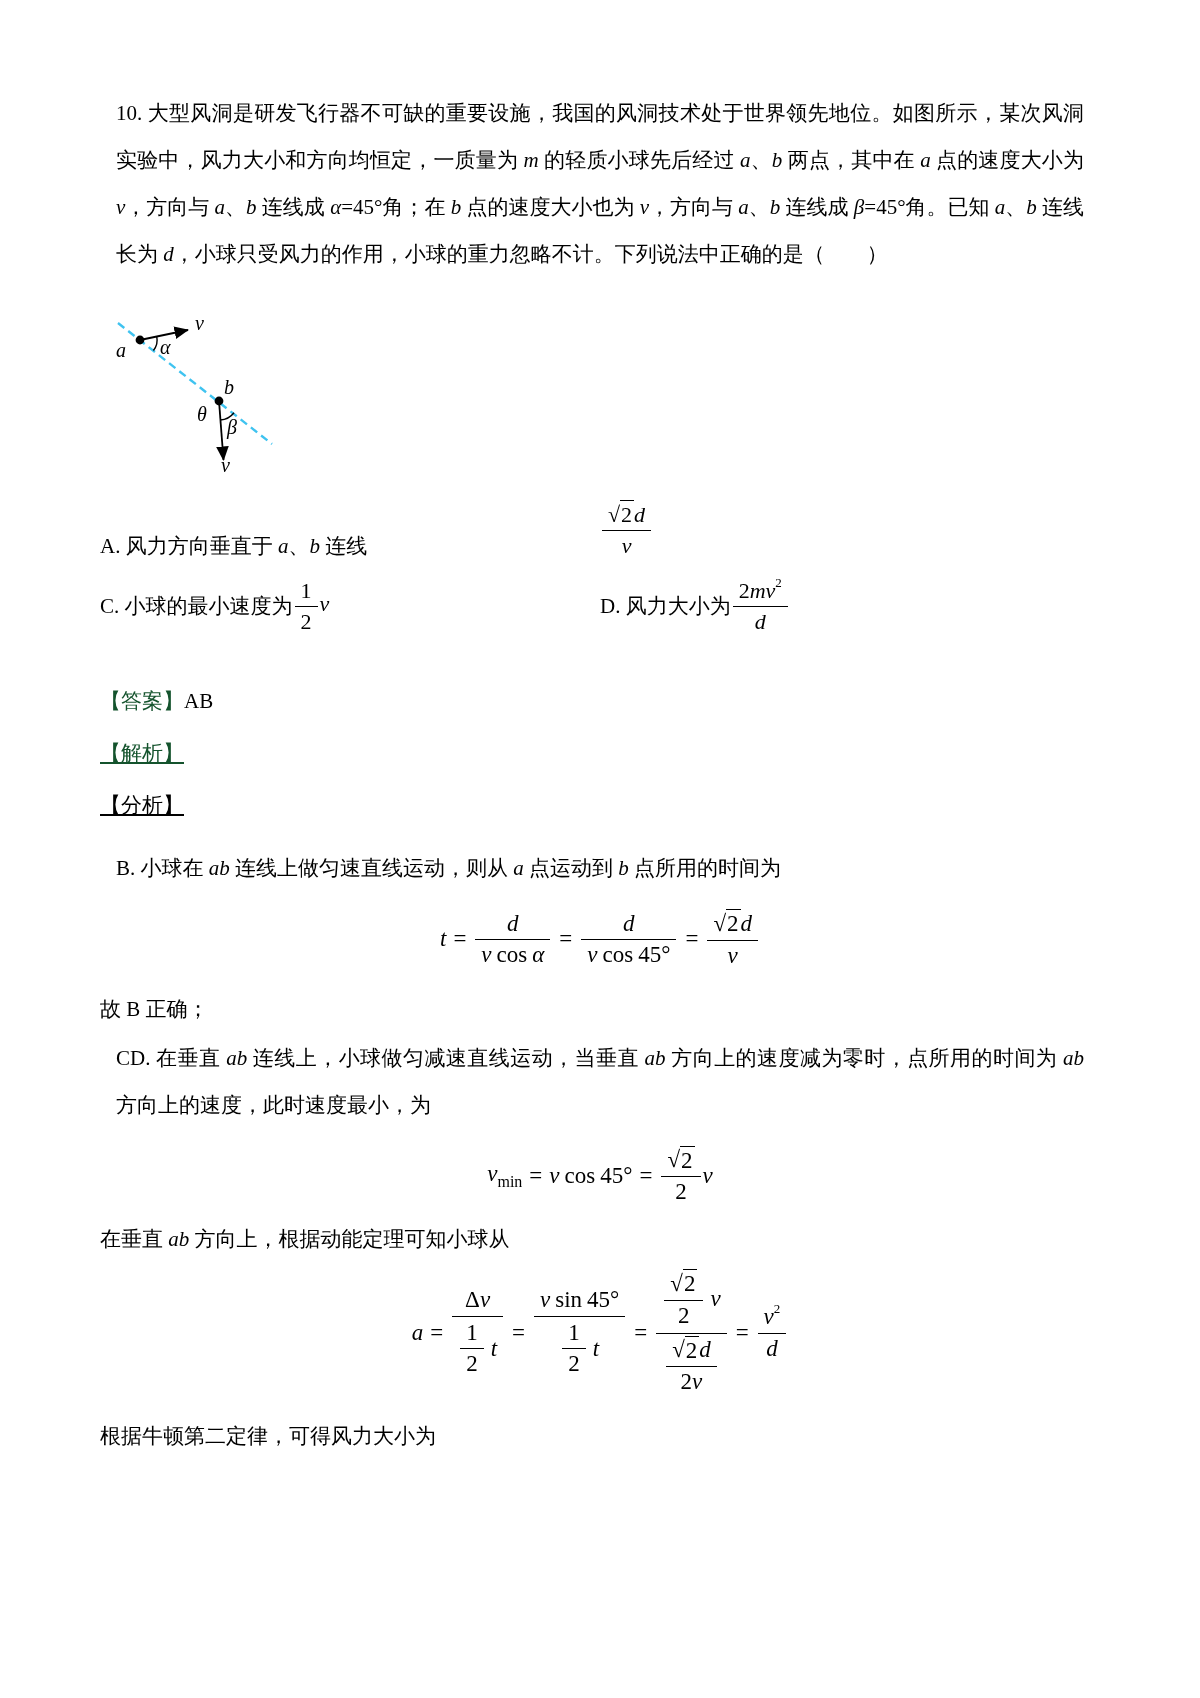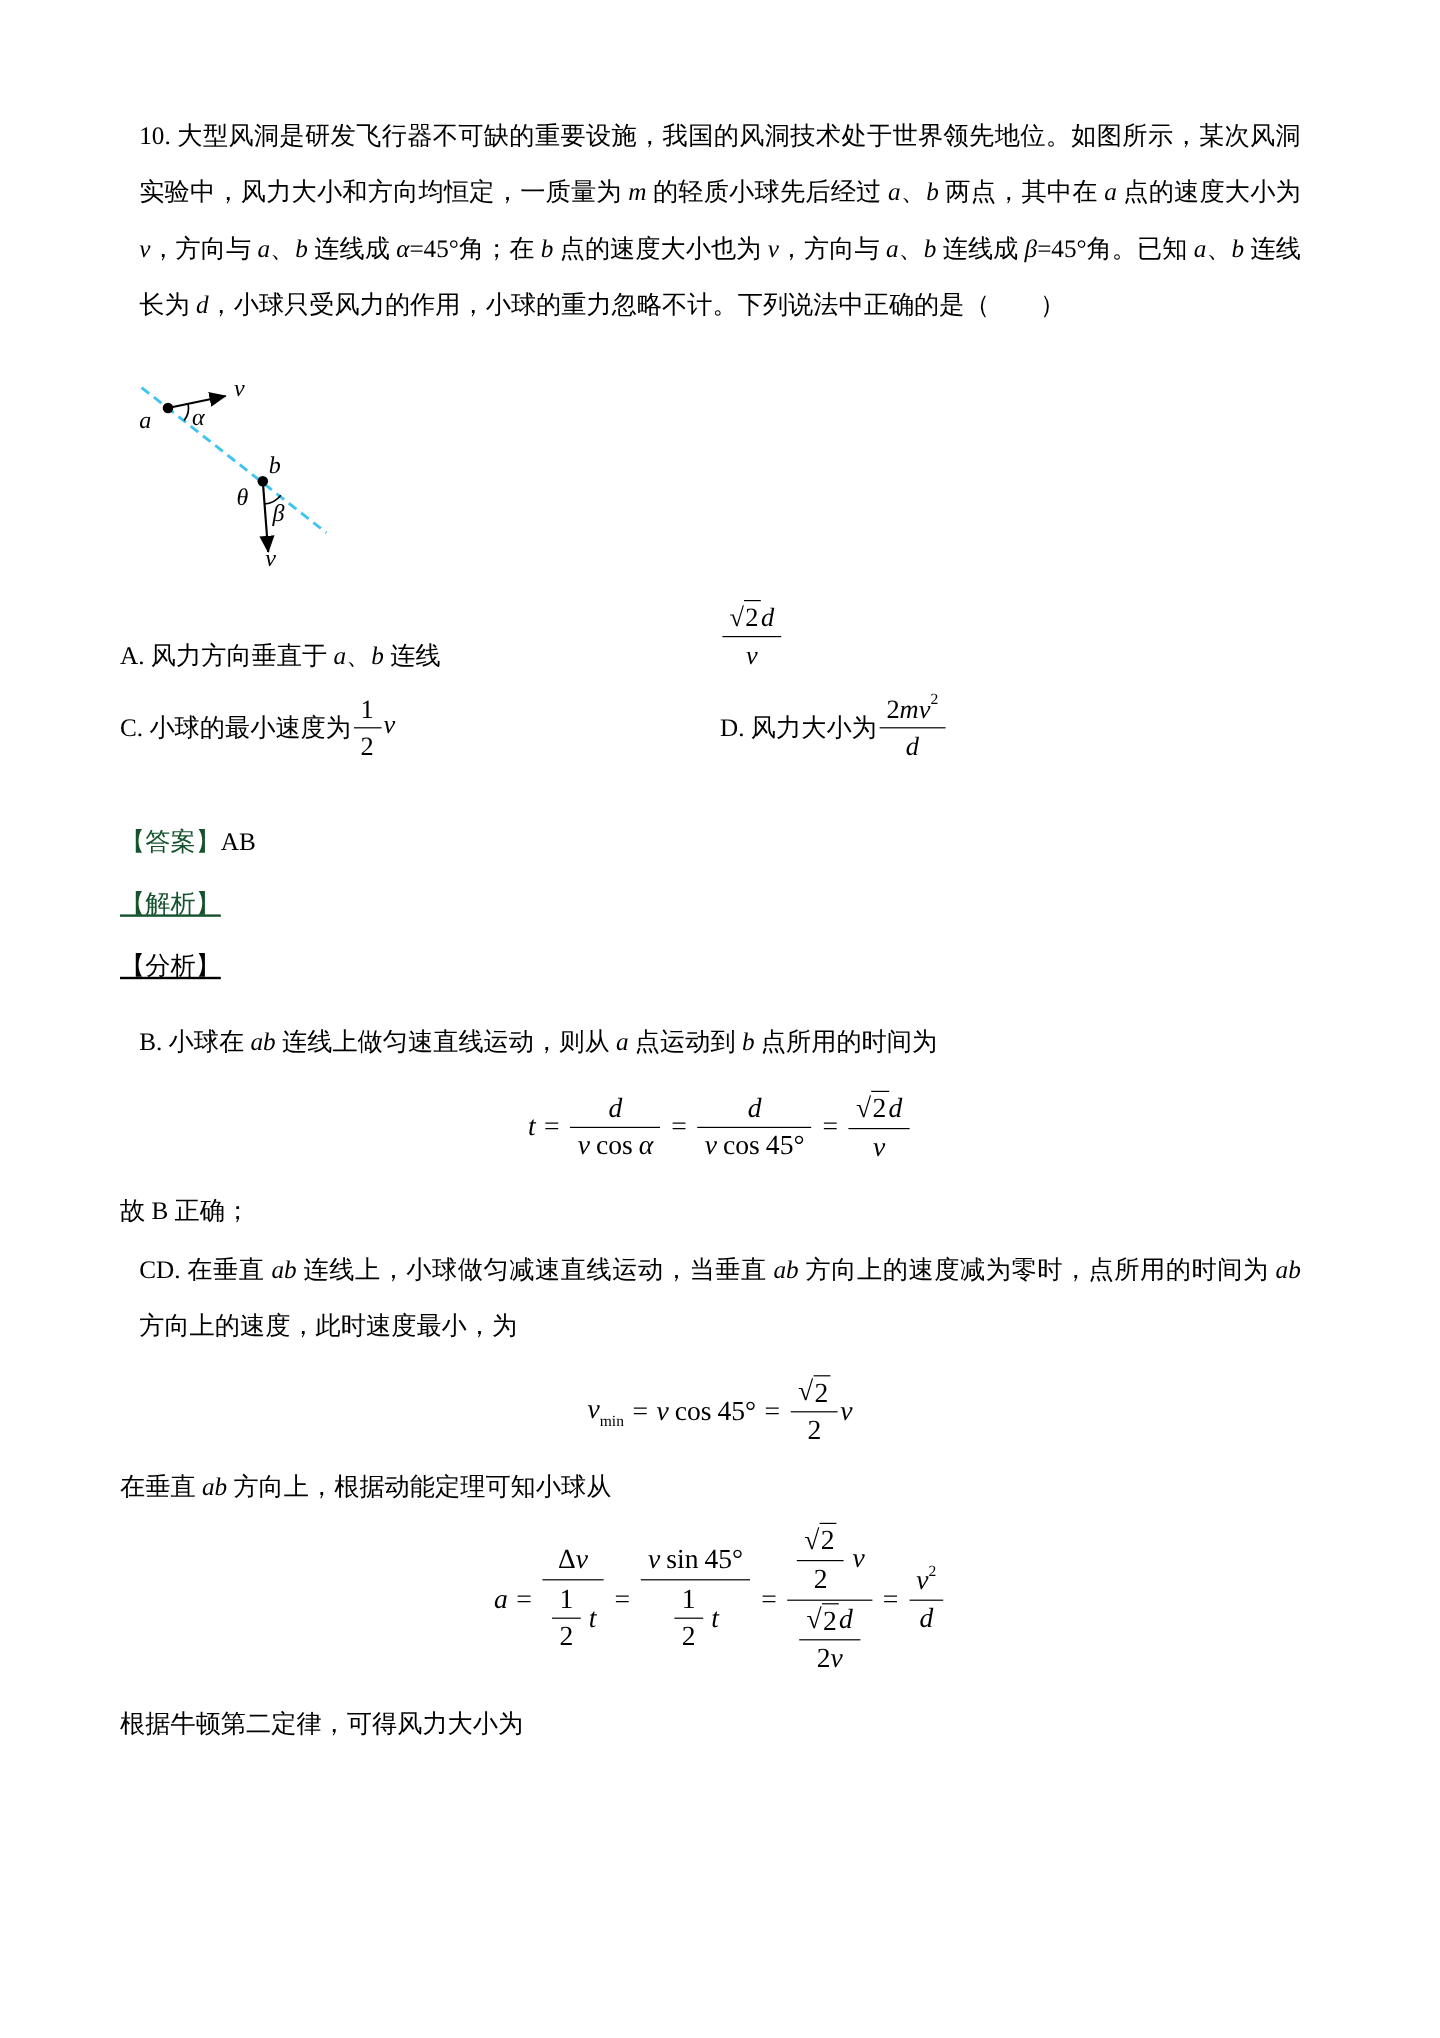--- a/index.html
+++ b/index.html
@@ -38,21 +38,21 @@
     display:inline-flex; flex-direction:column; align-items:stretch;
     text-align:center; vertical-align:middle; margin:0 2px;
   }
   .frac > .num, .frac > .den {
     display:flex; align-items:center; justify-content:center; padding:1px 6px;
   }
   .frac > .num { border-bottom:1.6px solid #000; }
   .rad { border-top:1.6px solid #000; font-style:normal; padding:0 2px 0 1px; }
   .sqrtsign { font-style:normal; }
   .num sup, .den sup { font-size:13px; align-self:flex-start; margin-top:-2px; font-style:normal; }
-  sub.mini { font-size:13px; font-style:normal; vertical-align:-6px; letter-spacing:0; }
+  sub.mini { font-size:16px; font-style:normal; vertical-align:-6px; letter-spacing:0; }
   .vgroup { display:inline-block; }
 
   .ansline { margin-top:40px; }
   .mt5 { margin-top:5px;text-decoration:underline; }
   .mt2 { margin-top:2px; }
   .fm1 { margin:14px 0 0 0; }
   .fm2 { margin:8px 0 0 0; }
   .fm3 { margin:4px 0 6px 0; }
 
   svg text { font-family:"Liberation Serif",serif; font-style:italic; font-size:20px; fill:#000; }

